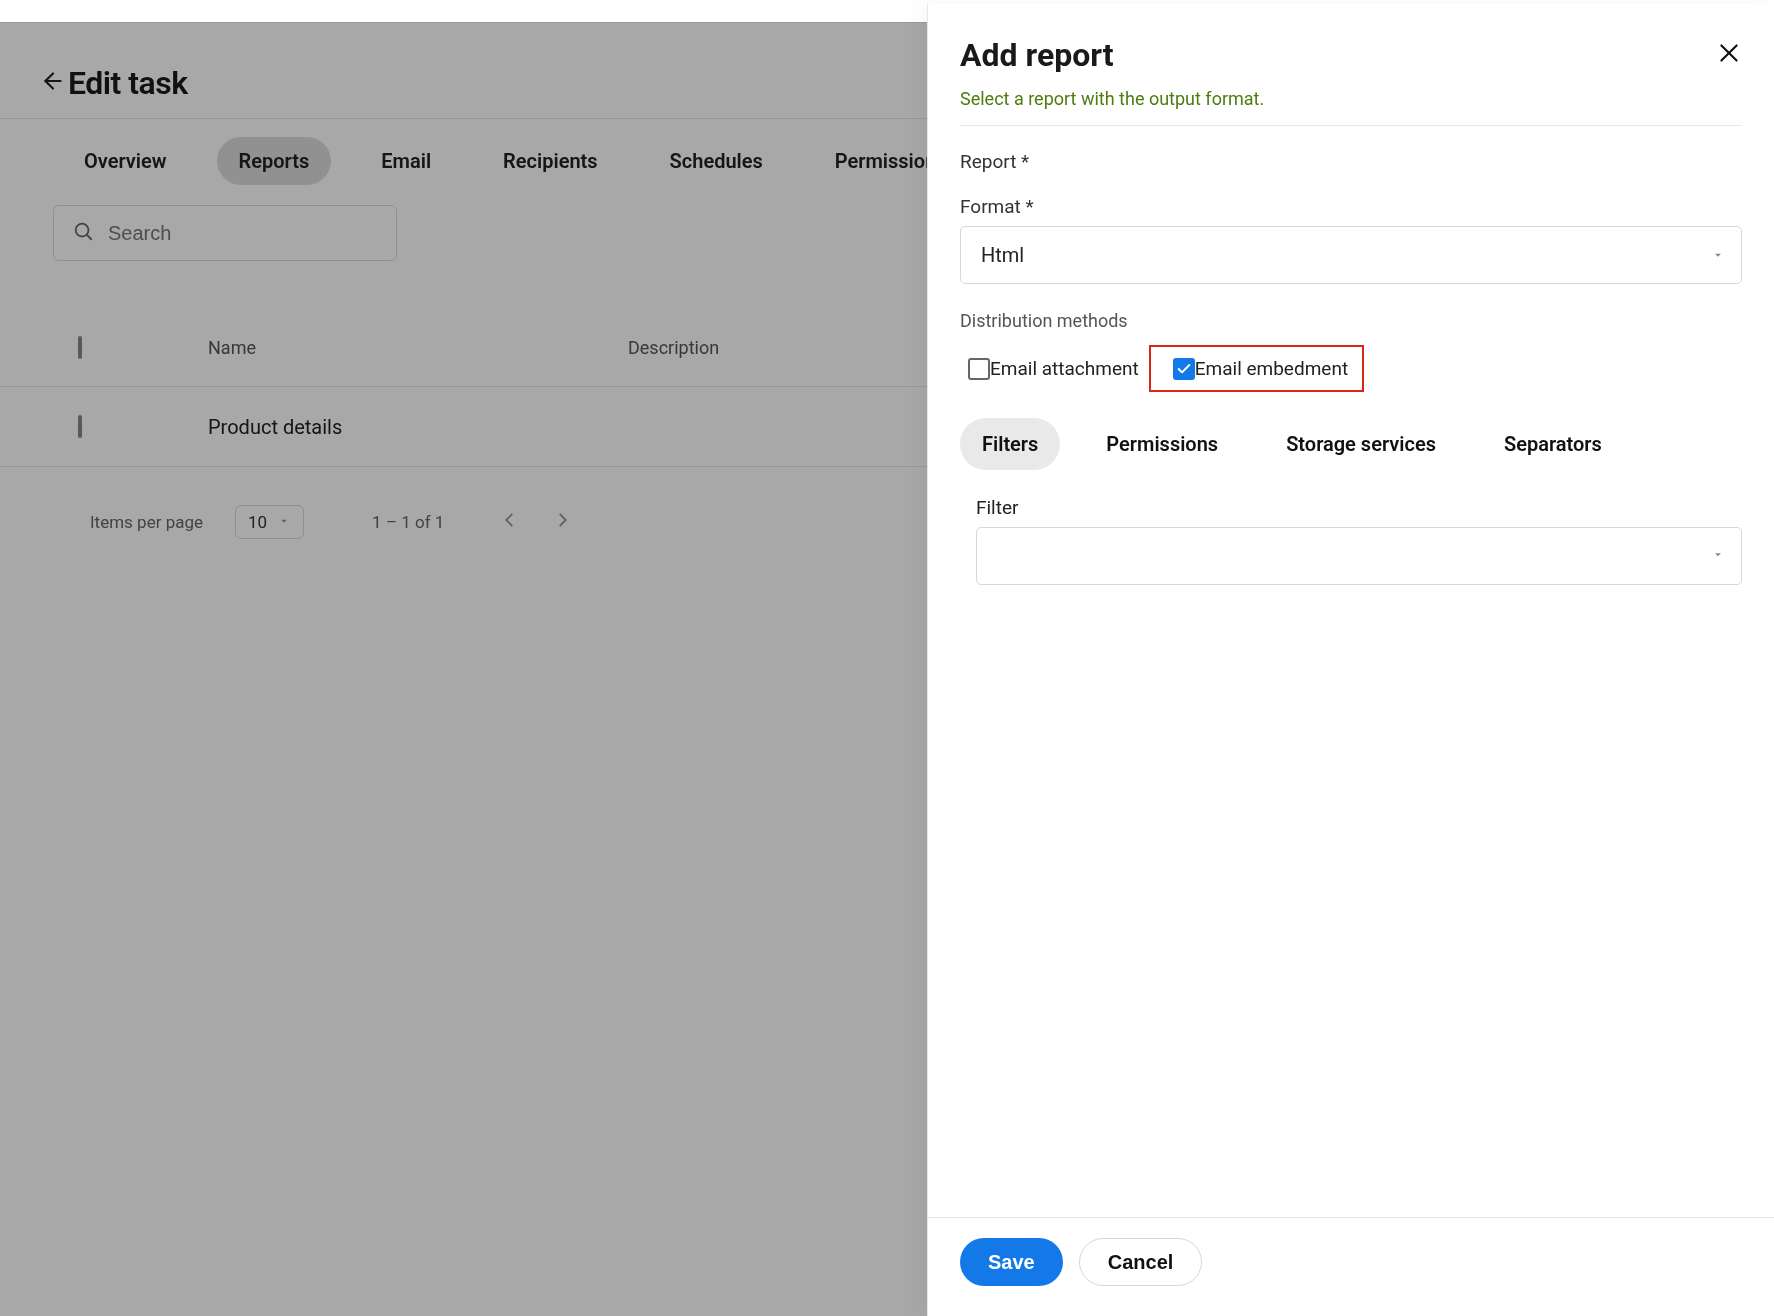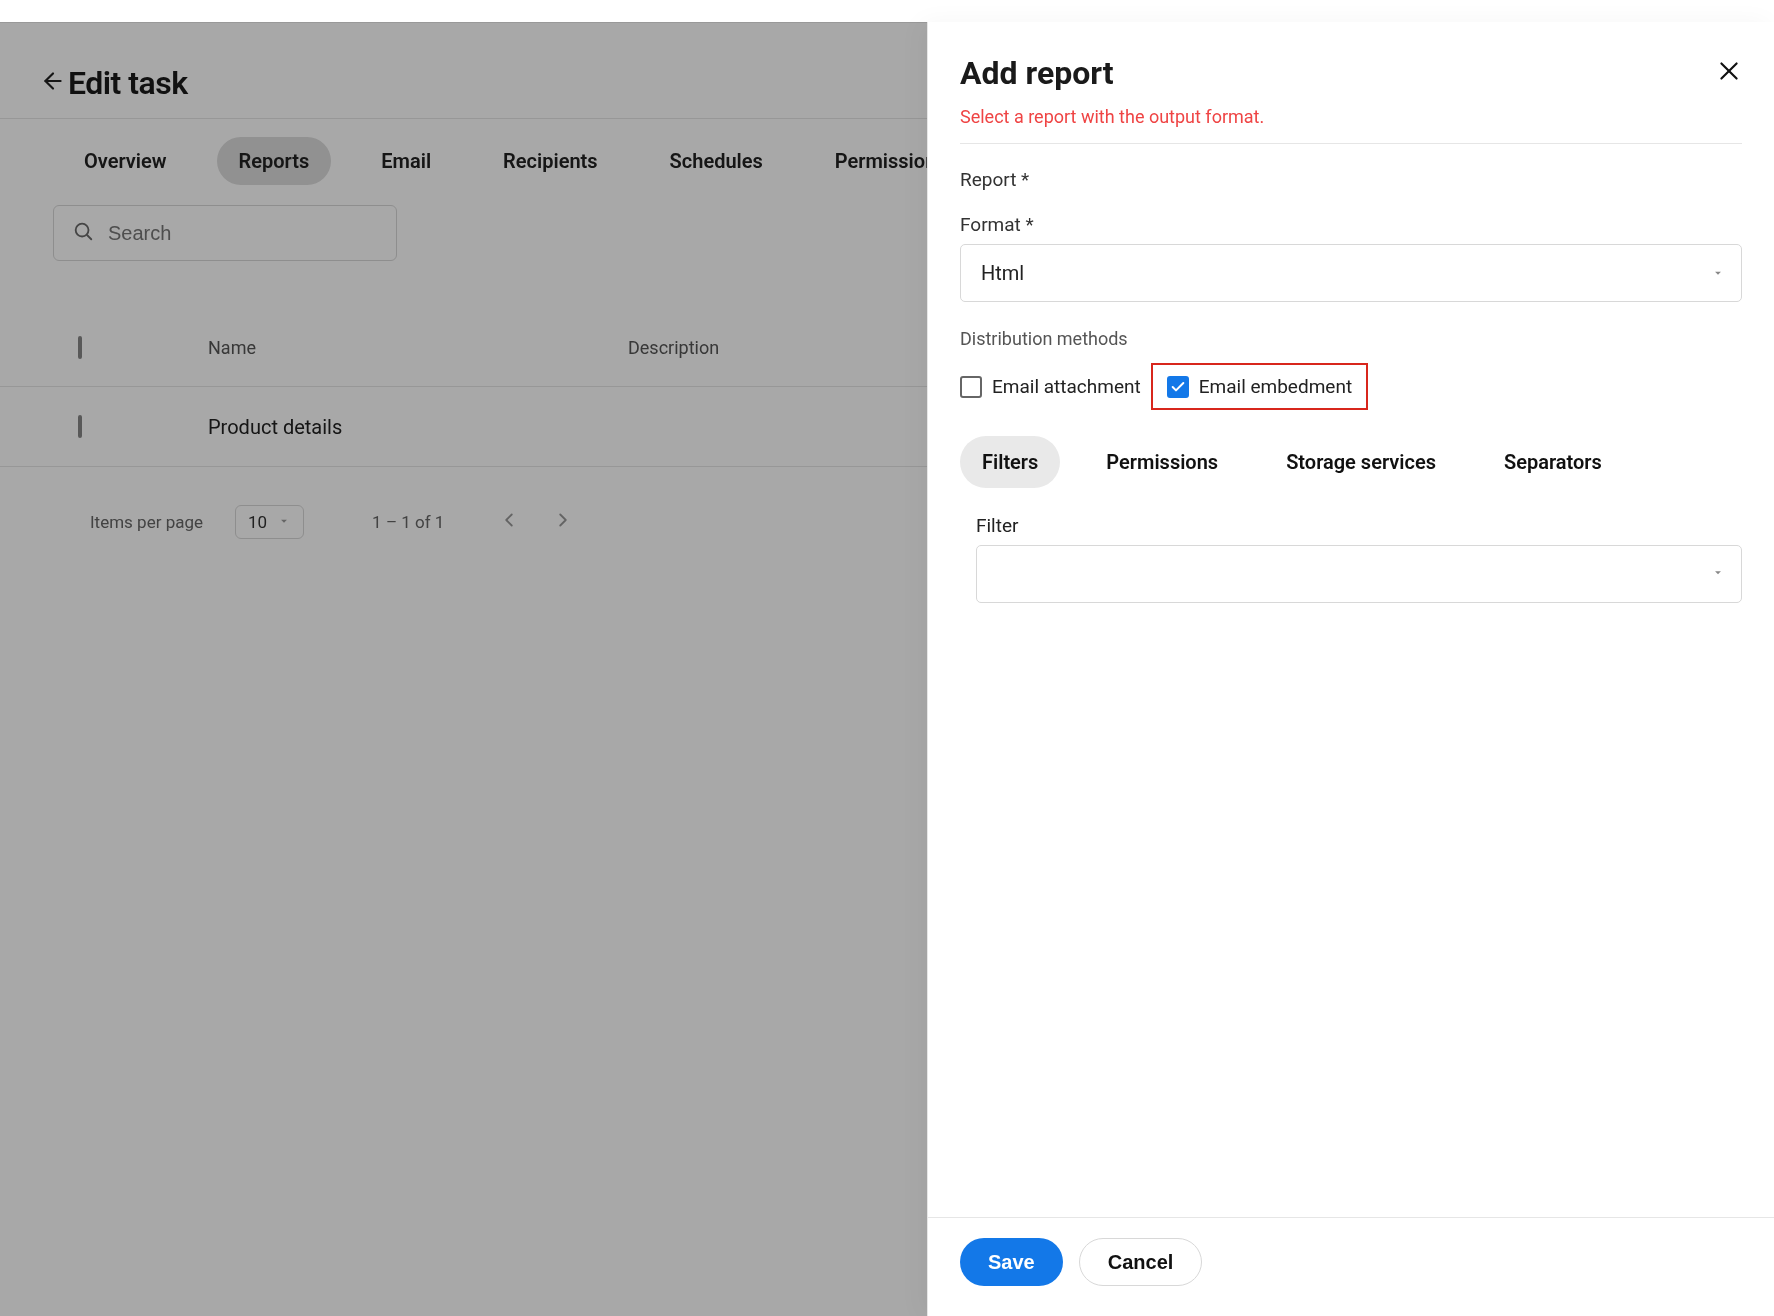--- a/index.html
+++ b/index.html
@@ -48,37 +48,37 @@
   .pg-select{display:inline-flex;align-items:center;gap:10px;border:1px solid var(--border);border-radius:6px;padding:6px 12px;color:#333;}
   .pg-select .caret{opacity:.7;}
   .pg-range{margin-left:36px;}
   .pg-nav{display:flex;gap:32px;margin-left:22px;}
   .pg-nav svg{width:22px;height:22px;opacity:.6;}
 
   
   .overlay{position:absolute;inset:22px 0 0 0;background:var(--overlay);}
 
   
-  .panel{position:absolute;top:22px;right:0;bottom:0;width:847px;background:#fff;border-left:1px solid var(--border-light);display:flex;flex-direction:column;box-shadow:-6px 0 24px rgba(0,0,0,.04);}
+  .panel{position:absolute;top:4px;right:0;bottom:0;width:847px;background:#fff;border-left:1px solid var(--border-light);display:flex;flex-direction:column;box-shadow:-6px 0 24px rgba(0,0,0,.04);}
   .panel-body{flex:1;overflow:auto;padding:32px 32px 0 32px;}
   .panel-title-row{display:flex;align-items:center;justify-content:space-between;}
   .panel-title{font-size:32px;font-weight:700;}
   .close-x svg{width:26px;height:26px;stroke-width:2;}
-  .panel-sub{margin-top:14px;font-size:18px;color:#ef4444;}
+  .panel-sub{margin-top:14px;font-size:18px;color:#4d7c0f;}
   .panel-hr{border:none;border-top:1px solid var(--border-light);margin:16px 0 24px;}
 
   .fld{margin-bottom:22px;}
   .fld-label{font-size:19px;color:#333;margin-bottom:8px;}
   .select{position:relative;display:flex;align-items:center;height:58px;border:1px solid var(--border);border-radius:5px;padding:0 44px 0 20px;font-size:20px;color:#222;cursor:pointer;}
   .select .caret{position:absolute;right:16px;top:50%;transform:translateY(-50%);}
   .caret svg{width:14px;height:14px;opacity:.7;}
 
   .dm-label{font-size:18px;color:#555;margin:26px 0 14px;}
   .dm-row{display:flex;align-items:center;gap:8px;}
-  .chk{display:inline-flex;align-items:center;gap:10px;font-size:19px;color:#222;cursor:pointer;}
+  .chk{display:inline-flex;align-items:center;font-size:19px;color:#222;cursor:pointer;margin-left:8px;}
   .chk .box{width:22px;height:22px;border:2px solid #666;border-radius:3px;display:inline-flex;align-items:center;justify-content:center;}
   .chk.checked .box{background:var(--brand);border-color:var(--brand);}
   .chk.checked .box svg{width:16px;height:16px;stroke:#fff;}
   .chk:not(.checked) .box svg{display:none;}
   .hl-box{display:inline-flex;align-items:center;gap:10px;border:2px solid var(--highlight);padding:10px 14px;margin-left:2px;}
 
   .sub-tabs{display:flex;gap:24px;margin-top:26px;}
   .sub-tab{padding:14px 22px;border-radius:999px;font-size:20px;font-weight:600;cursor:pointer;color:#111;}
   .sub-tab.active{background:#e9e9e9;}
 

